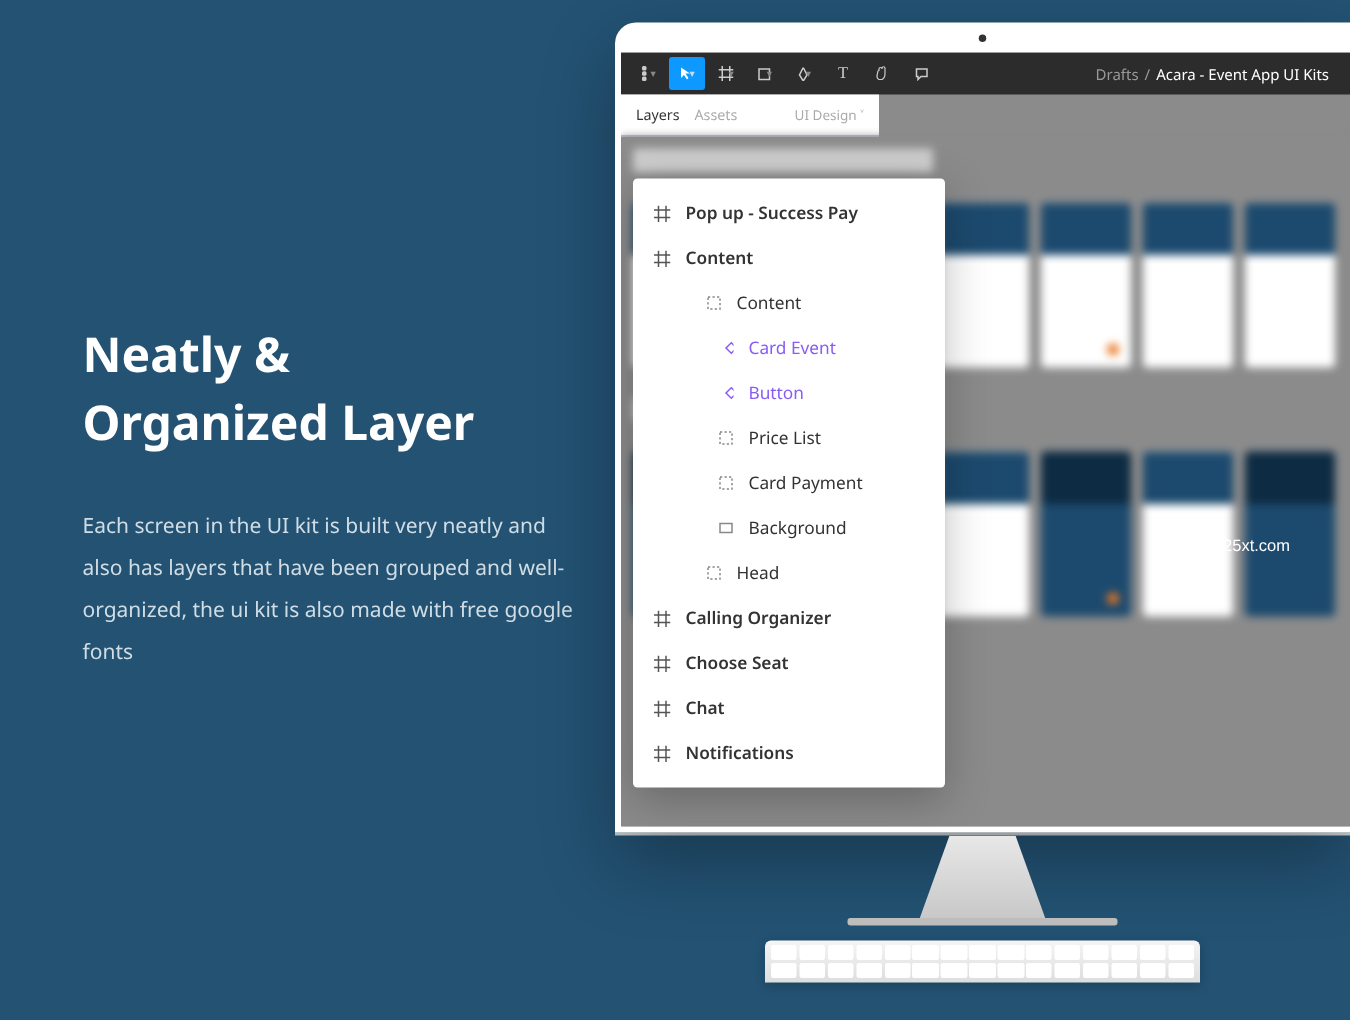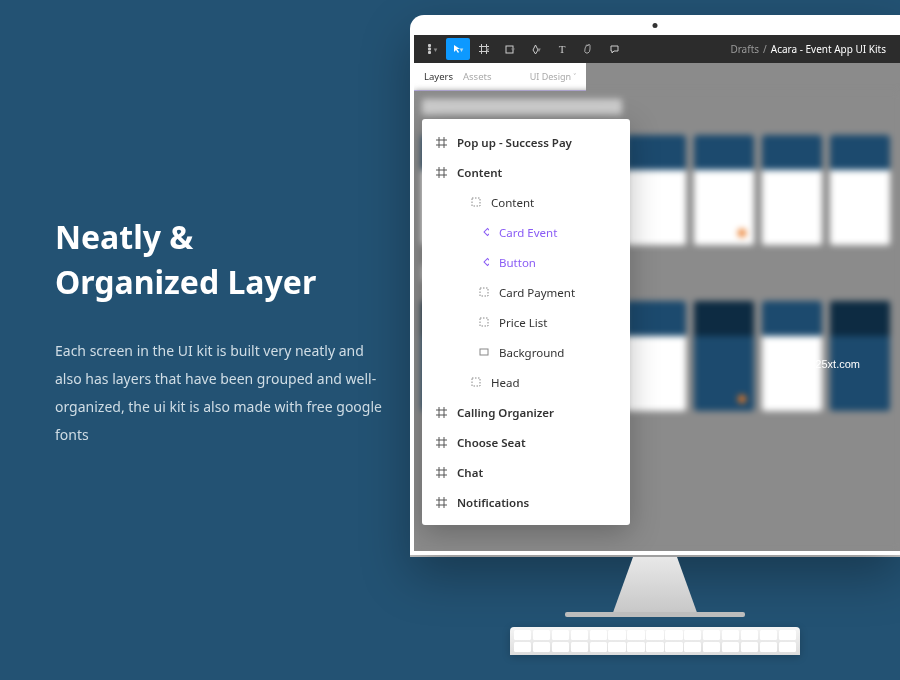--- a/index.html
+++ b/index.html
@@ -205,29 +205,29 @@
               </svg>
             </span>
             <span>Button</span>
           </div>
         <div class="layer sub2">
             <span class="ico ico-group">
               <svg viewBox="0 0 10 10" stroke="#888" stroke-width="1" fill="none" stroke-dasharray="1.5 1.5">
                 <rect x="1" y="1" width="8" height="8"></rect>
               </svg>
             </span>
-            <span>Card Payment</span>
+            <span>Price List</span>
           </div>
         <div class="layer sub2">
             <span class="ico ico-group">
               <svg viewBox="0 0 10 10" stroke="#888" stroke-width="1" fill="none" stroke-dasharray="1.5 1.5">
                 <rect x="1" y="1" width="8" height="8"></rect>
               </svg>
             </span>
-            <span>Price List</span>
+            <span>Card Payment</span>
           </div>
         <div class="layer sub2">
             <span class="ico ico-rect">
               <svg viewBox="0 0 10 8">
                 <rect x="1" y="1" width="8" height="6" stroke="#888" fill="none"></rect>
               </svg>
             </span>
             <span>Background</span>
           </div>
         <div class="layer sub1">

